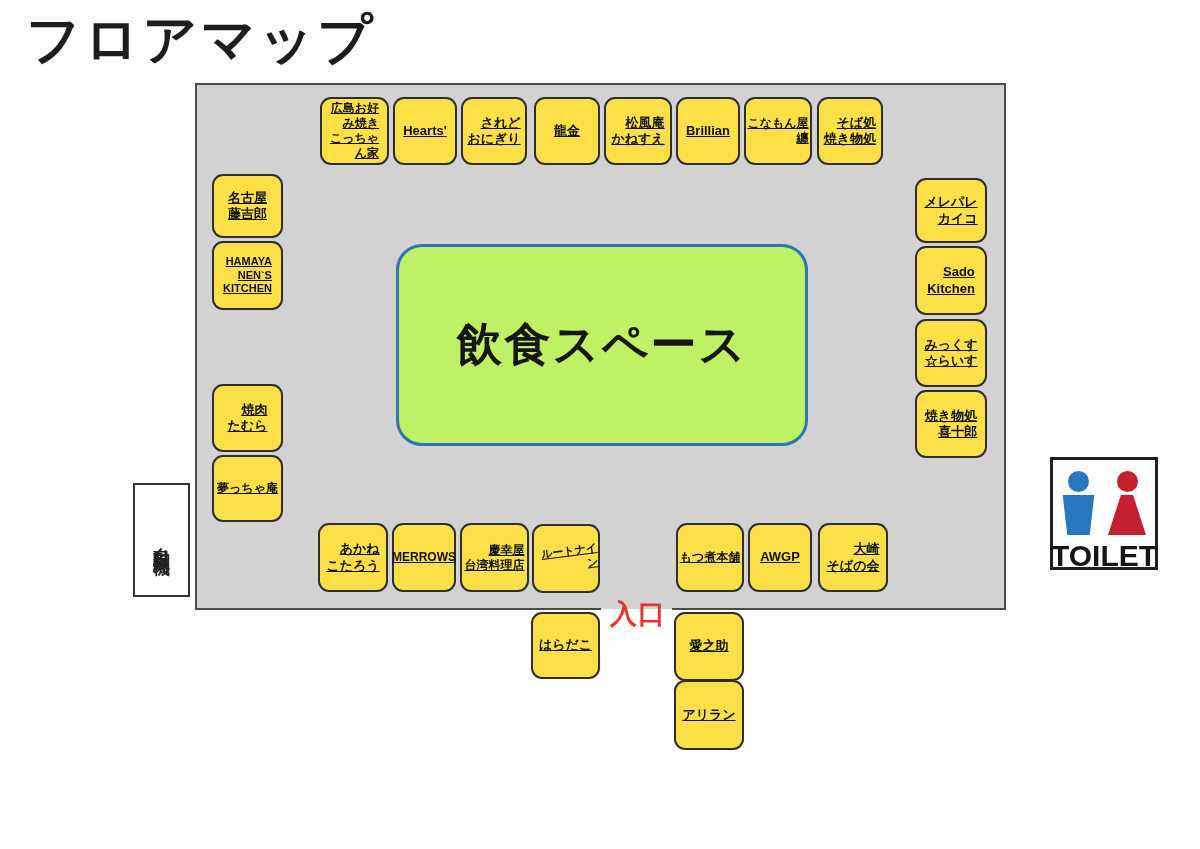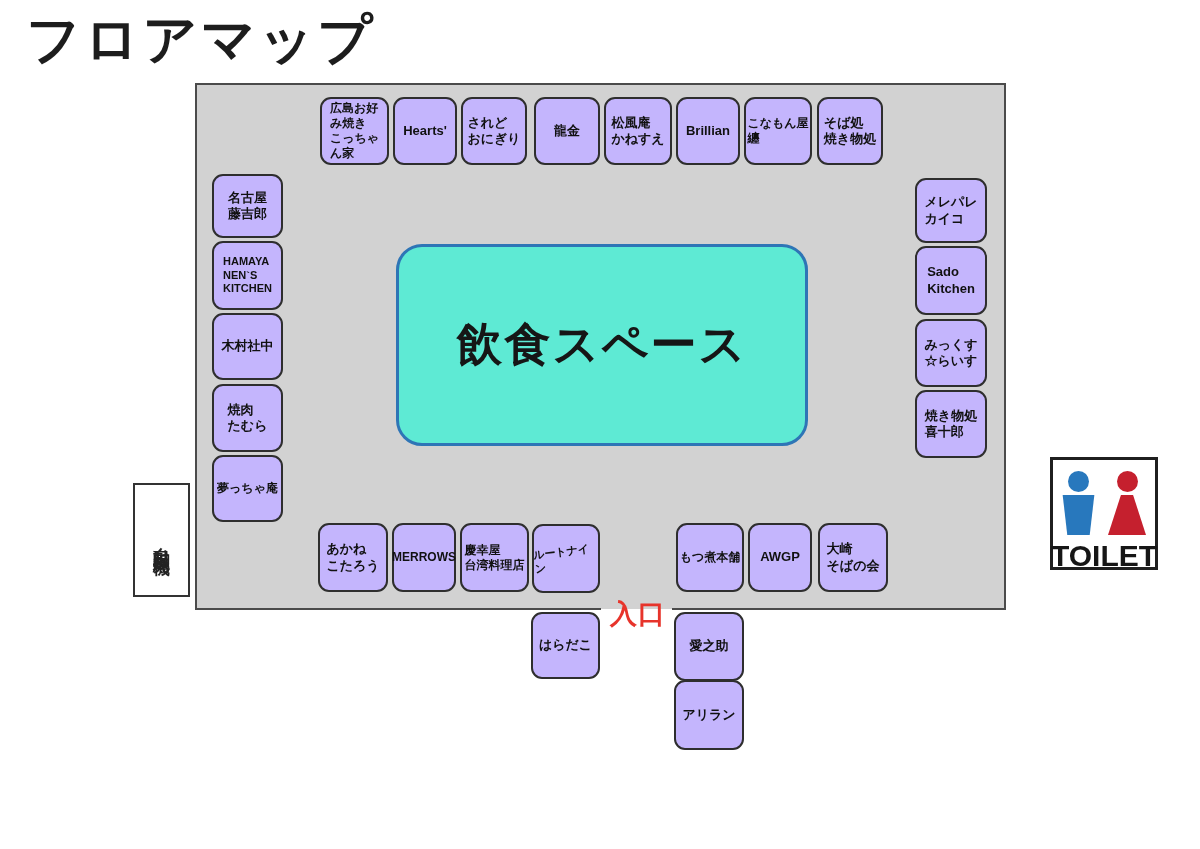--- a/index.html
+++ b/index.html
@@ -11,31 +11,31 @@
     position:absolute; left:26px; top:4px;
     font-size:54px; font-weight:900; letter-spacing:3px; color:#1d1d1d;
     font-family:Liberation Serif, serif;
   }
   .venue {
     position:absolute; left:195px; top:83px; width:811px; height:527px;
     background:#d2d2d2; border:2px solid #4b4b4b;
   }
   .dining {
     position:absolute; left:396px; top:244px; width:412px; height:202px;
-    background:#5eead4; border:3px solid #2e75b6; border-radius:26px;
+    background:#bef264; border:3px solid #2e75b6; border-radius:26px;
     display:flex; align-items:center; justify-content:center;
   }
   .dining-label {
     font-size:46px; font-weight:900; color:#161616; letter-spacing:2px;
   }
   .booth {
-    position:absolute; background:#c4b5fd; border:2px solid #2e2e2e; border-radius:11px;
-    display:flex; align-items:center; justify-content:center; text-align:left;
+    position:absolute; background:#fde047; border:2px solid #2e2e2e; border-radius:11px;
+    display:flex; align-items:center; justify-content:center; text-align:right;
     font-weight:700; font-size:13px; line-height:1.25; color:#111;
-    white-space:pre-line; z-index:2;
+    white-space:pre-line; z-index:2;text-decoration:underline;
   }
   .fs12 { font-size:12px; }
   .fs11 { font-size:11px; }
   .route-nine { transform:rotate(-7deg); display:inline-block; }
   .entrance-gap {
     position:absolute; left:601px; top:606px; width:71px; height:6px; z-index:3;
     background:linear-gradient(to bottom, #d2d2d2 50%, #ffffff 50%);
   }
   .entrance-label {
     position:absolute; left:603px; top:596px; width:70px; text-align:center; z-index:4;
@@ -95,21 +95,20 @@
   <div class="booth fs12" style="left:744px; top:97px; width:68px; height:68px;">こなもん屋
 纏</div>
   <div class="booth" style="left:817px; top:97px; width:66px; height:68px;">そば処
 焼き物処</div>
 
   <div class="booth" style="left:212px; top:174px; width:71px; height:64px;">名古屋
 藤吉郎</div>
   <div class="booth fs11" style="left:212px; top:241px; width:71px; height:69px;">HAMAYA
 NEN`S
 KITCHEN</div>
-  <div class="booth" style="left:212px; top:313px; width:71px; height:67px;">木村社中</div>
   <div class="booth" style="left:212px; top:384px; width:71px; height:68px;">焼肉
 たむら</div>
   <div class="booth fs12" style="left:212px; top:455px; width:71px; height:67px;">夢っちゃ庵</div>
 
   <div class="booth" style="left:915px; top:178px; width:72px; height:65px;">メレパレ
 カイコ</div>
   <div class="booth" style="left:915px; top:246px; width:72px; height:69px;">Sado
 Kitchen</div>
   <div class="booth" style="left:915px; top:319px; width:72px; height:68px;">みっくす
 ☆らいす</div>

